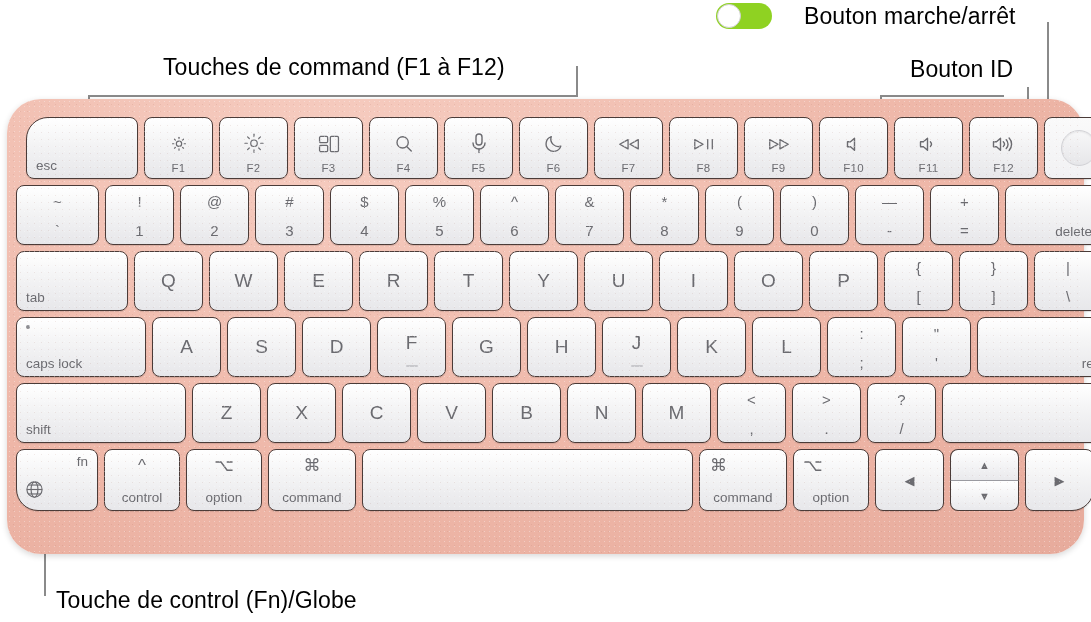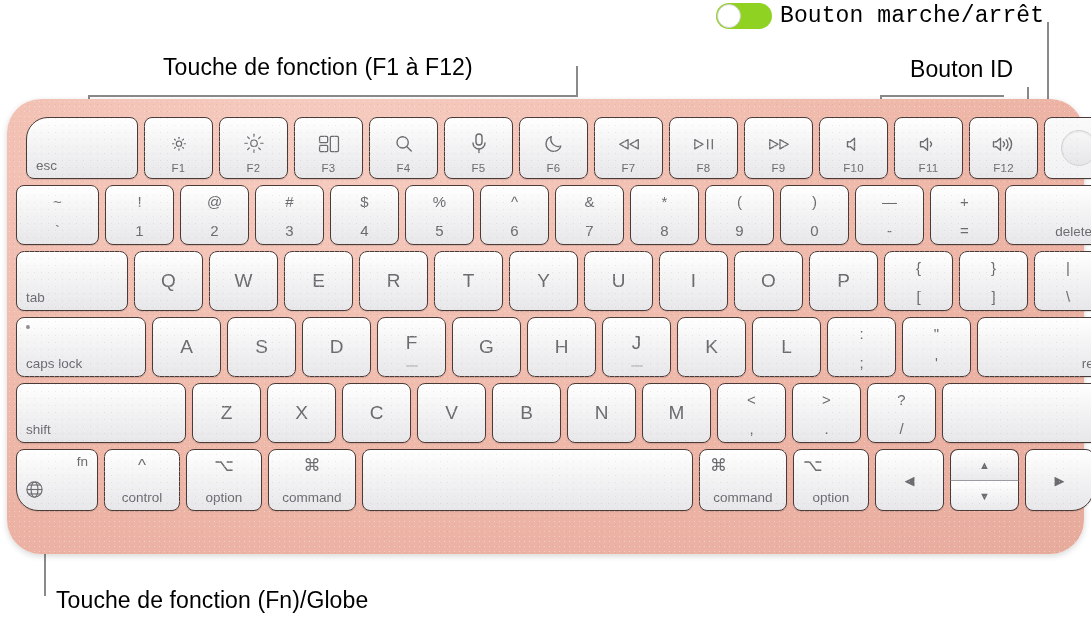--- a/index.html
+++ b/index.html
@@ -236,38 +236,38 @@
   }
   .key.updown .half.down {
     bottom: 0;
     border-radius: 0 0 8px 8px;
     border-top: 1.2px solid #9a9aa0;
   }
 </style>
 </head>
 <body>
 
-<div class="anno" style="left:163px; top:54px;">Touche de fonction (F1 à F12)</div>
+<div class="anno" style="left:163px; top:54px;">Touches de command (F1 à F12)</div>
 <div class="leader h" style="left:88px; top:95px; width:490px;"></div>
 <div class="leader v" style="left:88px; top:95px; height:14px;"></div>
 <div class="leader v" style="left:576px; top:66px; height:30px;"></div>
 
 <div class="toggle-icon" style="left:716px; top:3px;">
   <div class="knob"></div>
 </div>
-<div class="anno" style="left:780px; top:3px;font-family:Liberation Mono, monospace;">Bouton marche/arrêt</div>
+<div class="anno" style="left:804px; top:3px;">Bouton marche/arrêt</div>
 <div class="leader v" style="left:1047px; top:22px; height:120px;"></div>
 
 <div class="anno" style="left:910px; top:56px;">Bouton ID</div>
 <div class="leader h" style="left:880px; top:95px; width:124px;"></div>
 <div class="leader v" style="left:880px; top:95px; height:14px;"></div>
 <div class="leader v" style="left:1027px; top:87px; height:55px;"></div>
 
 <div class="leader v" style="left:44px; top:536px; height:60px;"></div>
-<div class="anno" style="left:56px; top:587px;">Touche de fonction (Fn)/Globe</div>
+<div class="anno" style="left:56px; top:587px;">Touche de control (Fn)/Globe</div>
 
 <div class="keyboard">
 
   <div class="keyrow" style="top:18px; left:19px; gap:6px;">
     <div class="key rounded-tl" style="width:112px;height:62px;">
       <span class="cap-bl">esc</span>
     </div>
 
     <div class="key" style="width:69px;height:62px;">
       <span class="fn-glyph">

